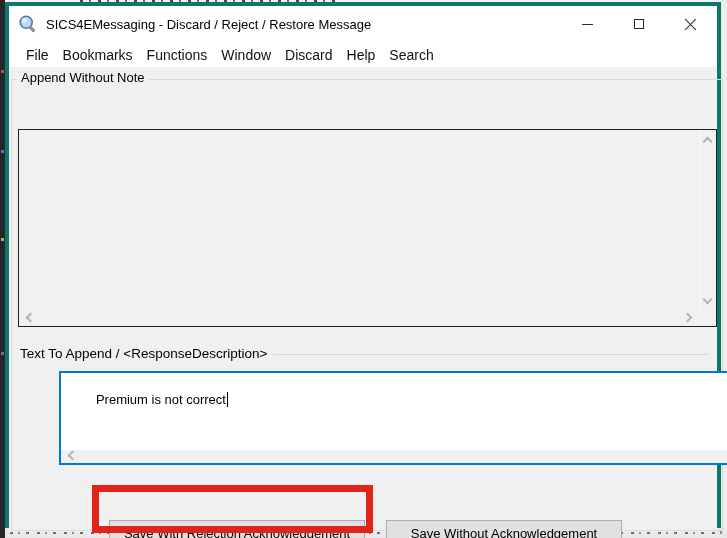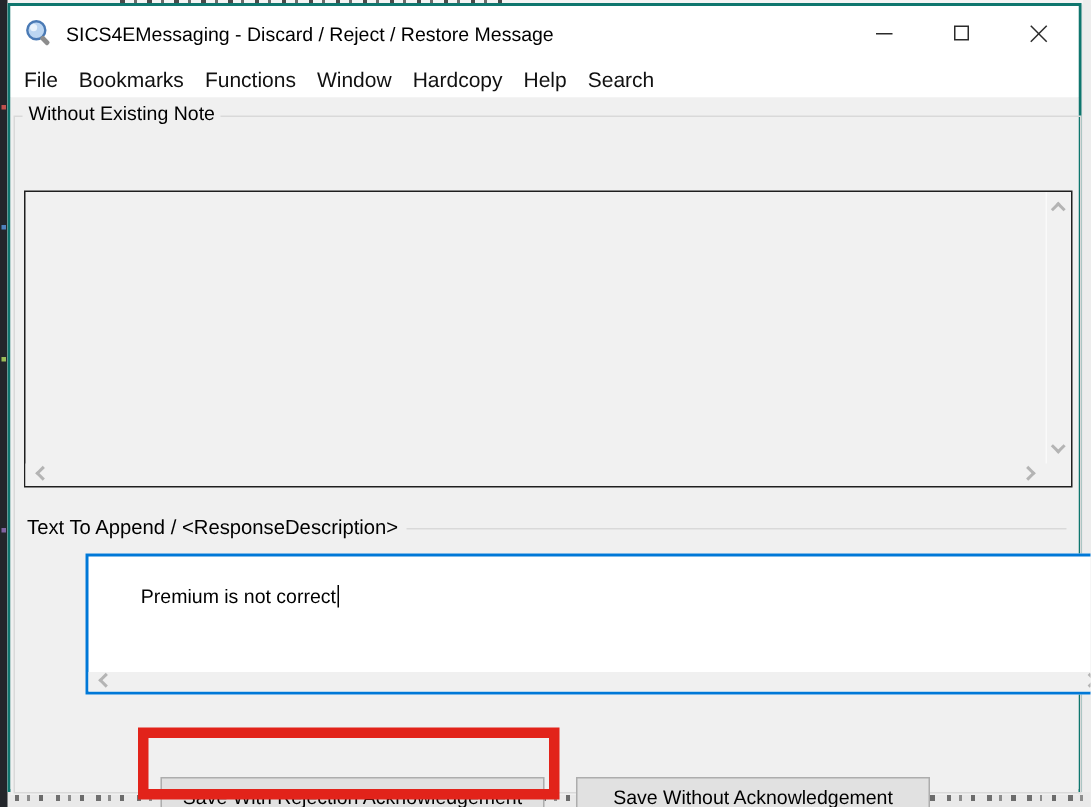--- a/index.html
+++ b/index.html
@@ -18,39 +18,39 @@
   .bg-left { position:absolute; left:0; top:0; width:5px; height:538px; background:#23262b; }
   .bg-left i { position:absolute; left:1px; width:3px; height:3px; display:block; }
   .bg-bottom { position:absolute; left:0; top:528px; width:727px; height:10px; background:#e9e9e9; }
   .bg-bottom .frag { position:absolute; top:2px; left:10px; right:4px; height:4px; opacity:.85;
     background:repeating-linear-gradient(90deg,#5a5a5a 0 3px,transparent 3px 8px,#7d7d7d 8px 10px,transparent 10px 16px,#555 16px 19px,transparent 19px 27px); }
   .bg-right { position:absolute; right:0; top:0; width:5px; height:538px; background:#ededed; }
 
   
   .dialog {
     position:absolute; left:5px; top:2px; width:716px; height:526px;
-    background:#f0f0f0; border:2px solid #0f766e;
+    background:#f0f0f0; border:4px solid #0f766e;
   }
 
   .titlebar { position:absolute; left:0; top:0; width:100%; height:36px; background:#ffffff;
     display:flex; align-items:center; }
   .app-icon { margin:0 8px 0 9px; width:20px; height:20px; flex:0 0 auto; }
   .title-text { font-size:13px; color:#000; white-space:nowrap; }
   .win-controls { margin-left:auto; display:flex; height:100%; }
   .win-btn { width:52px; height:100%; display:flex; align-items:center; justify-content:center; cursor:default; }
   .glyph-min { width:11px; height:0; border-top:1px solid #2b2b2b; display:block; }
   .glyph-max { width:10px; height:10px; border:1px solid #2b2b2b; display:block; }
   .glyph-close { position:relative; width:12px; height:12px; display:block; }
   .glyph-close::before,.glyph-close::after { content:""; position:absolute; left:5px; top:-1px;
     width:1px; height:15px; background:#2b2b2b; }
   .glyph-close::before { transform:rotate(45deg); }
   .glyph-close::after { transform:rotate(-45deg); }
 
   .menubar { position:absolute; left:0; top:36px; width:100%; height:25px; background:#ffffff;
-    display:flex; align-items:center; padding-left:2px; }
+    display:flex; align-items:center; padding-left:10px; }
   .menu-item { font-size:14px; color:#111; padding:0 7px; white-space:nowrap; cursor:default; }
 
   .client { position:absolute; left:0; top:61px; width:100%; height:465px; background:#f0f0f0; }
 
   
   .outer-group { position:absolute; left:2px; top:12px; width:712px; height:452px;
     border:1px solid #d9d9d9; }
   .outer-group-label { position:absolute; left:8px; top:3px; background:#f0f0f0;
     padding:0 4px; font-size:13px; color:#000; z-index:2; }
 
@@ -133,29 +133,29 @@
           <span class="glyph-close"></span>
         </div>
     </div>
   </div>
 
   <div class="menubar">
     <span class="menu-item">File</span>
     <span class="menu-item">Bookmarks</span>
     <span class="menu-item">Functions</span>
     <span class="menu-item">Window</span>
-    <span class="menu-item">Hardcopy</span>
+    <span class="menu-item">Discard</span>
     <span class="menu-item">Help</span>
     <span class="menu-item">Search</span>
   </div>
 
   <div class="client">
 
     <div class="outer-group"></div>
-    <span class="outer-group-label">Without Existing Note</span>
+    <span class="outer-group-label">Append Without Note</span>
 
 
     <div class="note-area">
       <span></span>
       <div class="vscroll">
         <span class="chev chev-up"></span>
         <span class="chev chev-down"></span>
       </div>
       <div class="hscroll">
         <span class="chev chev-left"></span>

